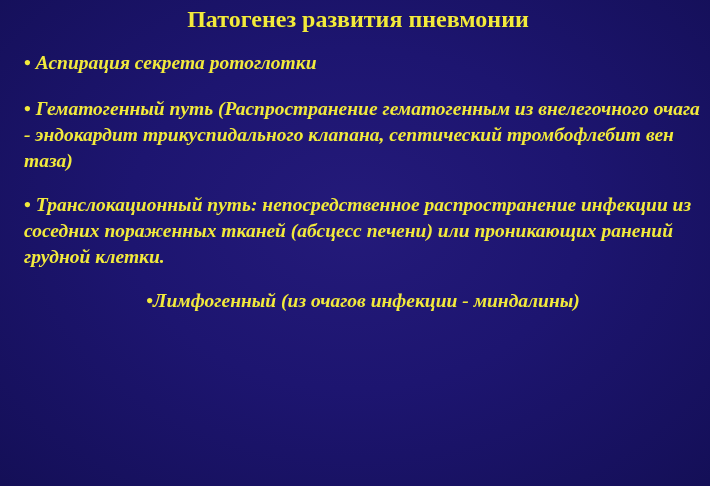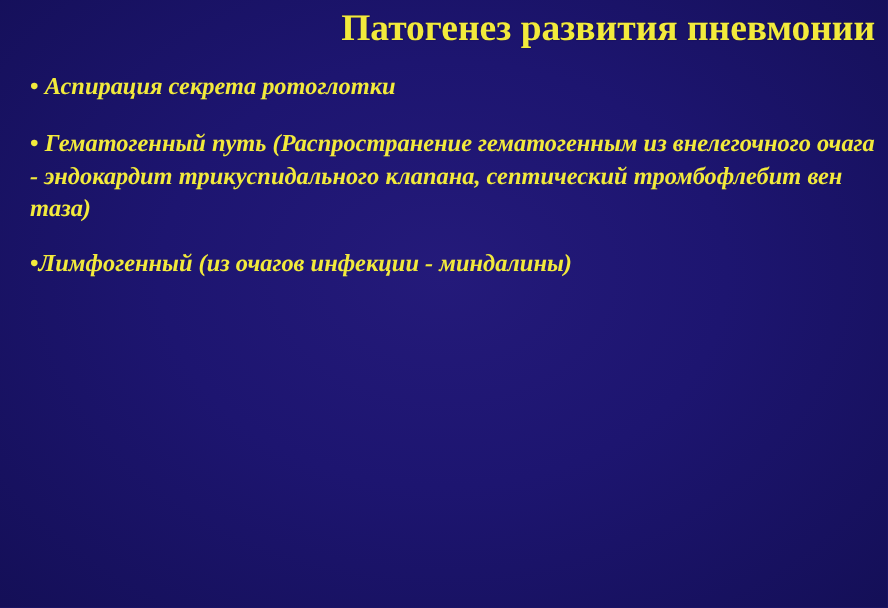--- a/index.html
+++ b/index.html
@@ -17,22 +17,22 @@
     position: relative;
     width: 710px;
     height: 486px;
     background: radial-gradient(ellipse at 50% 45%, #241a7a 0%, #1d1570 45%, #140f57 100%);
     box-sizing: border-box;
     padding: 0;
   }
   .title {
     color: #f2ea3c;
     font-weight: bold;
-    font-size: 30px;
-    text-align: right;
+    font-size: 24px;
+    text-align: center;
     letter-spacing: 0px;
     padding: 6px 10px 2px 16px;
     line-height: 1.1;
     text-shadow: 0 0 1px rgba(0,0,0,0.4);
   }
   .body {
     padding: 6px 8px 0 24px;
   }
   .bullet {
     color: #f2ea3c;
@@ -44,21 +44,21 @@
     padding: 0;
   }
   .bullet .dot {
     font-style: normal;
     font-weight: bold;
   }
   .b1 { margin-top: 10px; margin-bottom: 20px; }
   .b2 { margin-bottom: 20px; }
   .b3 { margin-bottom: 18px; }
   .b4 { margin-bottom: 18px; }
-  .b5 { margin-bottom: 0px; }
+  .b5 { margin-bottom: 0px; text-align: center; }
 </style>
 </head>
 <body>
 
 <div class="slide">
 
   <div class="title">Патогенез развития пневмонии</div>
 
   <div class="body">
 
@@ -66,19 +66,23 @@
       <span class="dot">•</span>
       <span>Аспирация секрета ротоглотки</span>
     </p>
 
 
     <p class="bullet b3">
       <span class="dot">•</span>
       <span>Гематогенный путь (Распространение гематогенным из внелегочного очага - эндокардит трикуспидального клапана, септический тромбофлебит вен таза)</span>
     </p>
 
+    <p class="bullet b4">
+      <span class="dot">•</span>
+      <span>Транслокационный путь: непосредственное распространение инфекции из соседних пораженных тканей (абсцесс печени) или проникающих ранений грудной клетки.</span>
+    </p>
 
     <p class="bullet b5">
       <span class="dot">•</span><span>Лимфогенный (из очагов инфекции - миндалины)</span>
     </p>
 
   </div>
 </div>
 
 </body></html>

